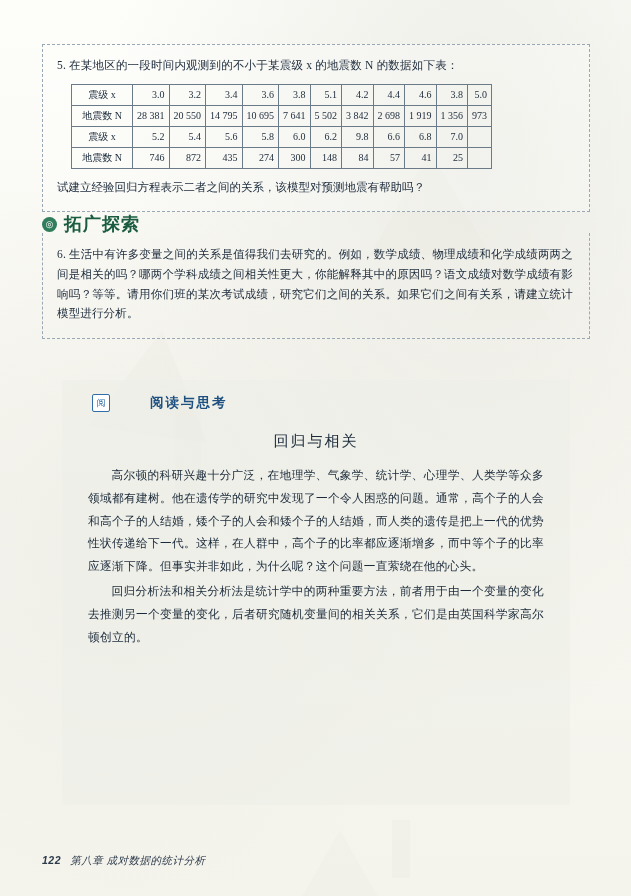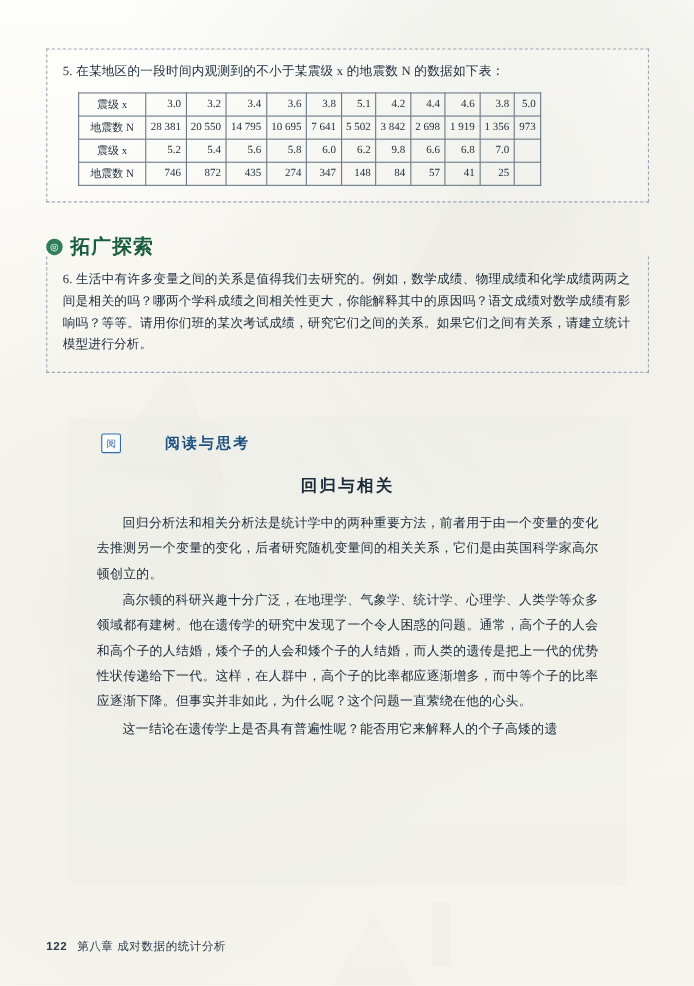--- a/index.html
+++ b/index.html
@@ -160,40 +160,41 @@
     font-size: 13.5px;
     font-weight: bold;
     color: #1d4f80;
     letter-spacing: 2px;
     font-family: "Liberation Sans", sans-serif;
     padding-left: 32px;
   }
   .article-title {
     text-align: center;
     font-size: 15px;
-    font-weight: bold;
+    font-weight: normal;
     margin: 20px 0 14px 0;
     letter-spacing: 2px;
   }
   .article-para {
     font-size: 11.7px;
     line-height: 1.95;
     text-align: justify;
     text-indent: 2em;
     letter-spacing: 0.3px;
     margin: 0 0 2px 0;
   }
 
   .footer {
     position: absolute;
     left: 42px;
     bottom: 28px;
     font-size: 10.5px;
     color: #2b3a4a;
     letter-spacing: 0.5px;
+    font-style: italic;
   }
   .footer .pagenum {
     font-weight: bold;
     margin-right: 6px;
     font-family: "Liberation Sans", sans-serif;
   }
   .footer .chap {
     font-family: "Liberation Sans", sans-serif;
   }
 </style>
@@ -255,51 +256,51 @@
           <td>6.8</td>
           <td>7.0</td>
           <td></td>
         </tr>
         <tr>
           <td class="rowhead">地震数 N</td>
           <td>746</td>
           <td>872</td>
           <td>435</td>
           <td>274</td>
-          <td>347</td>
+          <td>300</td>
           <td>148</td>
           <td>84</td>
           <td>57</td>
           <td>41</td>
           <td>25</td>
           <td></td>
         </tr>
       </tbody>
     </table>
 
+    <div class="after-table">试建立经验回归方程表示二者之间的关系，该模型对预测地震有帮助吗？</div>
   </div>
 
   <div class="section-head">
     <span class="sec-badge">◎</span>
     <span class="sec-title">拓广探索</span>
   </div>
 
   <div class="explore-block">
     <div class="para">6. 生活中有许多变量之间的关系是值得我们去研究的。例如，数学成绩、物理成绩和化学成绩两两之间是相关的吗？哪两个学科成绩之间相关性更大，你能解释其中的原因吗？语文成绩对数学成绩有影响吗？等等。请用你们班的某次考试成绩，研究它们之间的关系。如果它们之间有关系，请建立统计模型进行分析。</div>
   </div>
 
   <div class="reading-panel">
     <div class="reading-head">
       <span class="read-badge">阅</span>
       <span class="read-label">阅读与思考</span>
     </div>
     <div class="article-title">回归与相关</div>
+    <p class="article-para">高尔顿的科研兴趣十分广泛，在地理学、气象学、统计学、心理学、人类学等众多领域都有建树。他在遗传学的研究中发现了一个令人困惑的问题。通常，高个子的人会和高个子的人结婚，矮个子的人会和矮个子的人结婚，而人类的遗传是把上一代的优势性状传递给下一代。这样，在人群中，高个子的比率都应逐渐增多，而中等个子的比率应逐渐下降。但事实并非如此，为什么呢？这个问题一直萦绕在他的心头。</p>
     <p class="article-para">回归分析法和相关分析法是统计学中的两种重要方法，前者用于由一个变量的变化去推测另一个变量的变化，后者研究随机变量间的相关关系，它们是由英国科学家高尔顿创立的。</p>
-    <p class="article-para">高尔顿的科研兴趣十分广泛，在地理学、气象学、统计学、心理学、人类学等众多领域都有建树。他在遗传学的研究中发现了一个令人困惑的问题。通常，高个子的人会和高个子的人结婚，矮个子的人会和矮个子的人结婚，而人类的遗传是把上一代的优势性状传递给下一代。这样，在人群中，高个子的比率都应逐渐增多，而中等个子的比率应逐渐下降。但事实并非如此，为什么呢？这个问题一直萦绕在他的心头。</p>
-    <p class="article-para">这一结论在遗传学上是否具有普遍性呢？能否用它来解释人的个子高矮的遗</p>
   </div>
 
   <div class="footer">
     <span class="pagenum">122</span>
     <span class="chap">第八章  成对数据的统计分析</span>
   </div>
 
 </div>
 
 </body></html>

